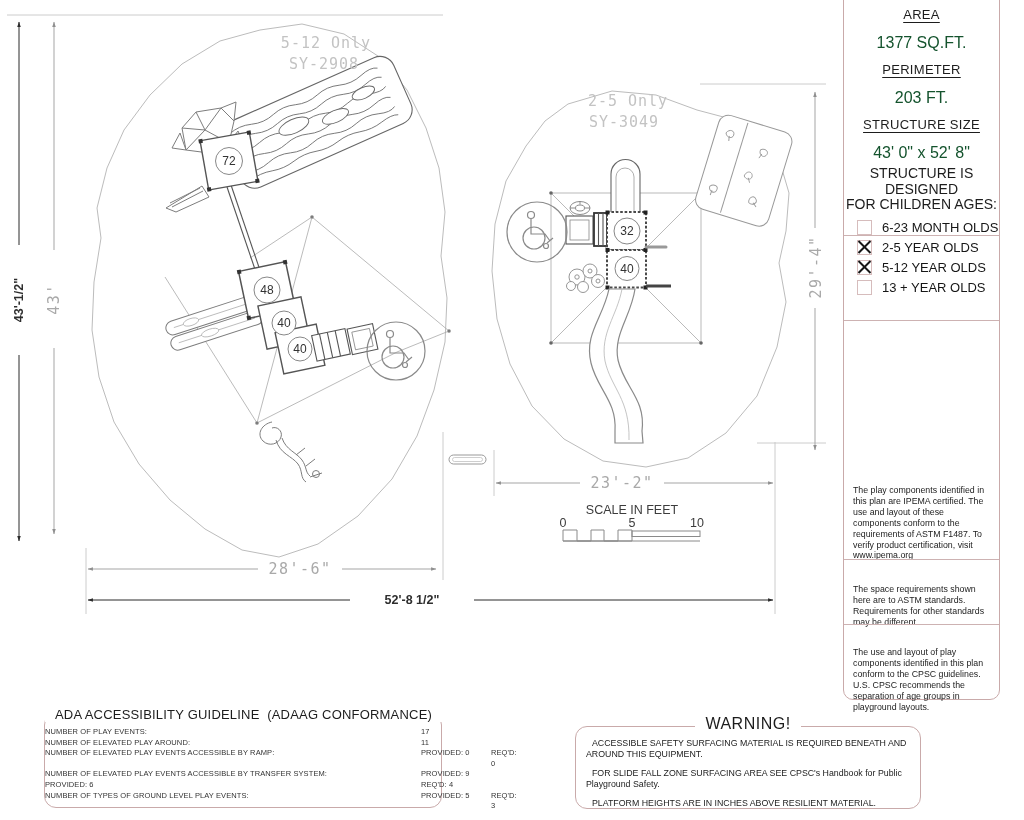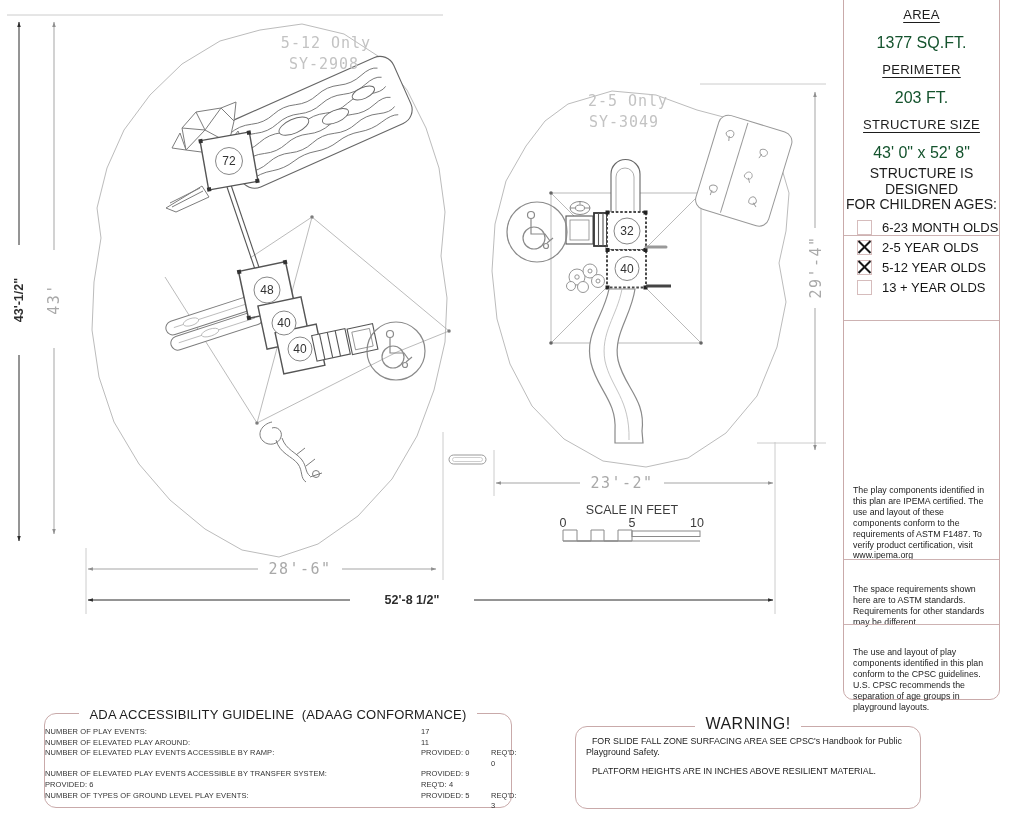--- a/index.html
+++ b/index.html
@@ -24,21 +24,21 @@
   .agerow .box{width:13px;height:13px;border:1px solid #d6bcbc;position:relative;flex:0 0 auto;}
   .agerow .box.checked::before,.agerow .box.checked::after{
       content:"";position:absolute;left:-2px;top:5.5px;width:17px;height:2px;background:#161616;}
   .agerow .box.checked::before{transform:rotate(45deg);}
   .agerow .box.checked::after{transform:rotate(-45deg);}
   .agerow .agelabel{font-size:13px;margin-left:10px;color:#161616;white-space:nowrap;}
   .divider{position:absolute;left:0;right:0;border-top:1px solid #cdb2b2;}
   .note{position:absolute;left:0;right:0;padding:0 9px;font-size:8.8px;line-height:1.24;
         text-align:left;color:#222;margin-top:16px;}
   
-  #ada{position:absolute;left:44px;top:713px;width:468px;height:95px;
+  #ada{position:absolute;left:44px;top:713px;width:398px;height:95px;
        border:1.2px solid #c9aaaa;border-radius:12px;background:#fff;box-sizing:border-box;}
   #ada .title{position:absolute;top:-9px;left:0;right:0;text-align:center;}
   #ada .title span{background:#fff;padding:0 10px;font-size:13px;letter-spacing:.2px;color:#1d1d1d;white-space:pre;}
   #ada .rows{margin-top:13px;}
   .adarow{display:grid;grid-template-columns:368px 62px auto;column-gap:8px;
           font-size:7.5px;line-height:10.6px;color:#333;letter-spacing:.1px;}
   .adarow .lbl{}
   
   #warn{position:absolute;left:575px;top:726px;width:346px;height:83px;
         border:1.2px solid #c9aaaa;border-radius:12px;background:#fff;box-sizing:border-box;}
@@ -420,17 +420,18 @@
         <span>PROVIDED: 5</span>
         <span>REQ'D: 3</span>
       </div>
     </div>
   </div>
 
   <div id="warn">
     <div class="title">
       <span>WARNING!</span>
     </div>
+    <p class="p1">ACCESSIBLE SAFETY SURFACING MATERIAL IS REQUIRED BENEATH AND AROUND THIS EQUIPMENT.</p>
     <p class="p2">FOR SLIDE FALL ZONE SURFACING AREA SEE CPSC's Handbook for Public Playground Safety.</p>
     <p class="p3">PLATFORM HEIGHTS ARE IN INCHES ABOVE RESILIENT MATERIAL.</p>
   </div>
 
 </div>
 
 </body></html>

